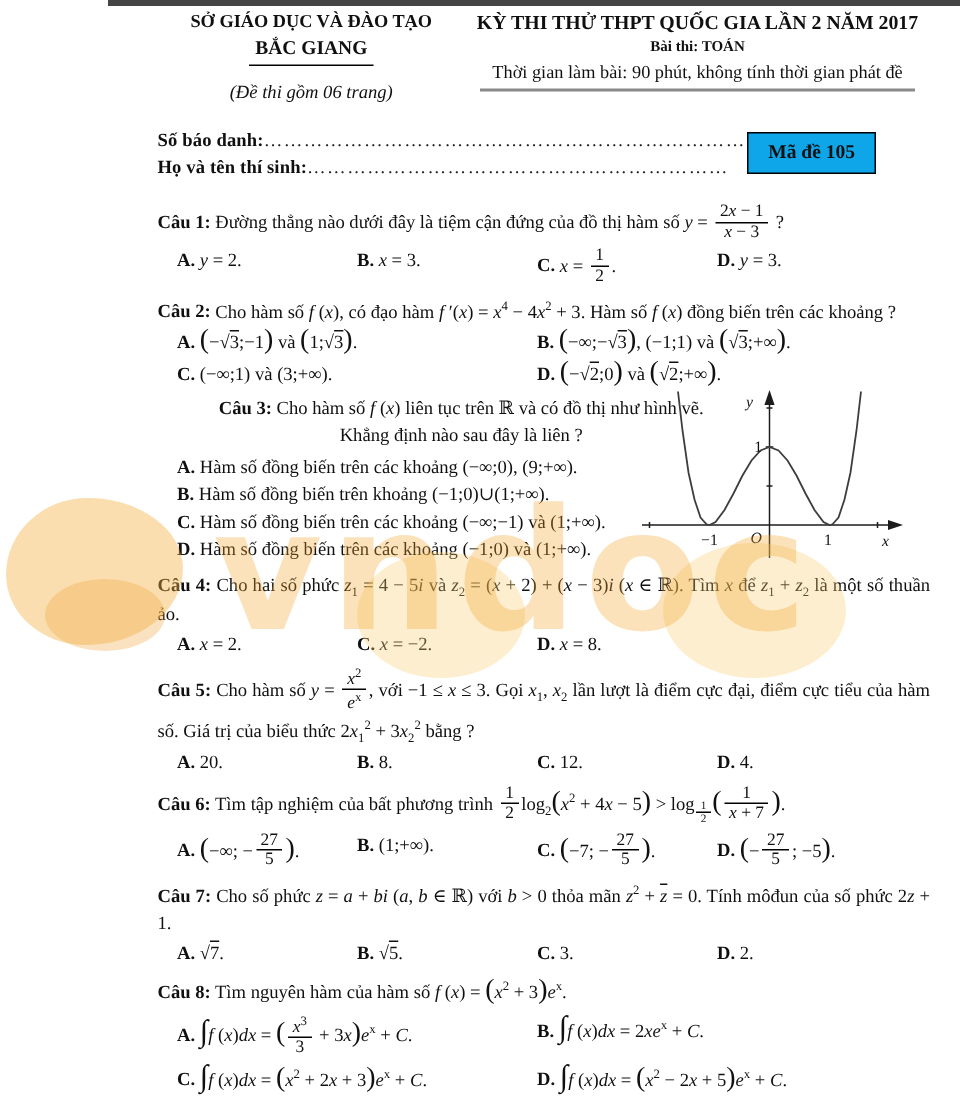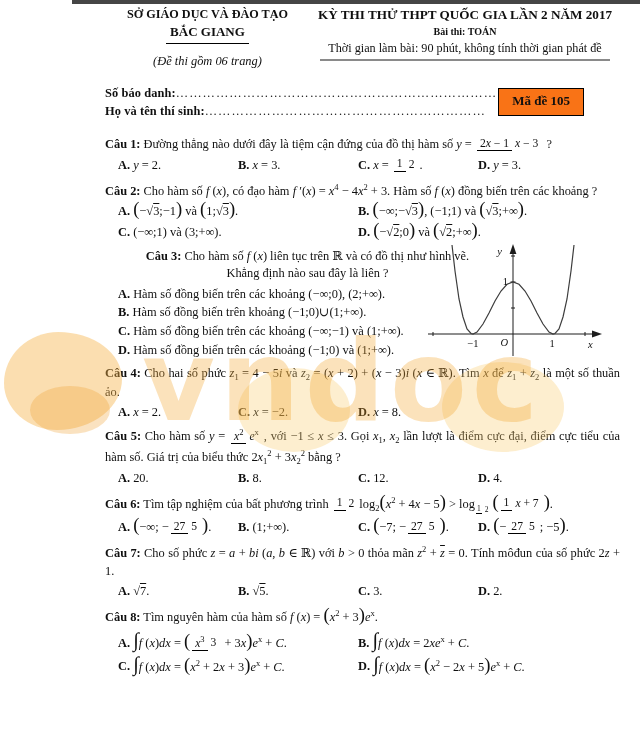--- a/index.html
+++ b/index.html
@@ -24,42 +24,42 @@
   .h-right .title { font-weight:bold; font-size:13.2px; }
   .h-right .subject { font-weight:bold; font-size:10px; margin-top:0px; }
   .h-right .time { font-size:12.2px; margin-top:1px; }
   .h-right .rule { width:290px; height:2px; background:#8a8a8a; margin:2px auto 0; }
 
   
   .cand { position:relative; margin-top:15px; height:42px; }
   .cand .line { font-weight:bold; letter-spacing:0.1px; }
   .cand .dots { font-weight:normal; letter-spacing:1px; color:#222; }
   .code-box { position:absolute; right:36px; top:3px; border:1.7px solid #000;
-    padding:3px 13px 4px; font-weight:bold; font-size:13px; background:#f97316; }
+    padding:3px 13px 4px; font-weight:bold; font-size:13px; background:#0ea5e9; }
 
   
   .q { margin-top:6px; text-align:justify; position:relative; }
   .qlabel { font-weight:bold; }
   .opts { margin-top:3px; }
   .row { display:flex; padding-left:13px; }
   .row4 .opt { flex:0 0 120px; }
   .row4 .opt:last-child { flex:1; }
   .row2 .opt { flex:0 0 240px; }
   .row2 .opt:last-child { flex:1; }
   .stack { padding-left:13px; }
   .stack .opt { display:block; margin-top:1px; }
   .okey { font-weight:bold; }
   .opt { text-align:left; }
 
   
   i { font-family:inherit; }
   sup { font-size:8.5px; }
   sub { font-size:8.5px; }
-  .frac { display:inline-flex; flex-direction:row; vertical-align:middle;
-    text-align:center; line-height:1.08; font-size:11.6px; margin:0 2px; position:relative; top:-1px;align-items:center; }
+  .frac { display:inline-flex; flex-direction:column; vertical-align:middle;
+    text-align:center; line-height:1.08; font-size:11.6px; margin:0 2px; position:relative; top:-1px; }
   .frac .fn { display:block; border-bottom:1px solid #000; padding:0 3px; }
   .frac .fd { display:block; padding:0 3px; }
   .frac.tiny { font-size:7.5px; line-height:1.0; margin:0 1px; top:0; }
   .frac.tiny .fn { border-bottom-width:0.8px; padding:0 1px; }
   .ol { text-decoration:overline; }
   .bp { font-size:150%; line-height:0; vertical-align:-12%; }
   .int { font-size:165%; line-height:0; vertical-align:-16%; }
 
   
   .q3text { width:405px; text-align:center; }
@@ -145,21 +145,21 @@
       <div class="opts row row2">
         <div class="opt"><span class="okey">C.</span> <span>(−∞;1) và (3;+∞).</span></div>
         <div class="opt"><span class="okey">D.</span> <span><span class="bp">(</span>−√<span class="ol">2</span>;0<span class="bp">)</span> và <span class="bp">(</span>√<span class="ol">2</span>;+∞<span class="bp">)</span>.</span></div>
       </div>
     </div>
 
     <div class="q">
       <div class="q3text"><span class="qlabel">Câu 3:</span> <span>Cho hàm số <i>f</i> (<i>x</i>) liên tục trên ℝ và có đồ thị như hình vẽ.</span></div>
       <div class="q3text">Khẳng định nào sau đây là liên ?</div>
       <div class="opts stack">
-        <div class="opt"><span class="okey">A.</span> <span>Hàm số đồng biến trên các khoảng (−∞;0), (2;+∞).</span></div>
+        <div class="opt"><span class="okey">A.</span> <span>Hàm số đồng biến trên các khoảng (−∞;0), (9;+∞).</span></div>
         <div class="opt"><span class="okey">B.</span> <span>Hàm số đồng biến trên khoảng (−1;0)∪(1;+∞).</span></div>
         <div class="opt"><span class="okey">C.</span> <span>Hàm số đồng biến trên các khoảng (−∞;−1) và (1;+∞).</span></div>
         <div class="opt"><span class="okey">D.</span> <span>Hàm số đồng biến trên các khoảng (−1;0) và (1;+∞).</span></div>
       </div>
       <svg class="graph" viewBox="0 0 196 122">
         <line class="axis" x1="10" y1="92" x2="178" y2="92"></line>
         <polygon points="184,92 174,88.6 174,95.4" fill="#1c1c1c"></polygon>
         <line class="axis" x1="95" y1="114" x2="95" y2="8"></line>
         <polygon points="95,2 91.6,12 98.4,12" fill="#1c1c1c"></polygon>
         <line class="tick" x1="15" y1="90" x2="15" y2="94"></line>

